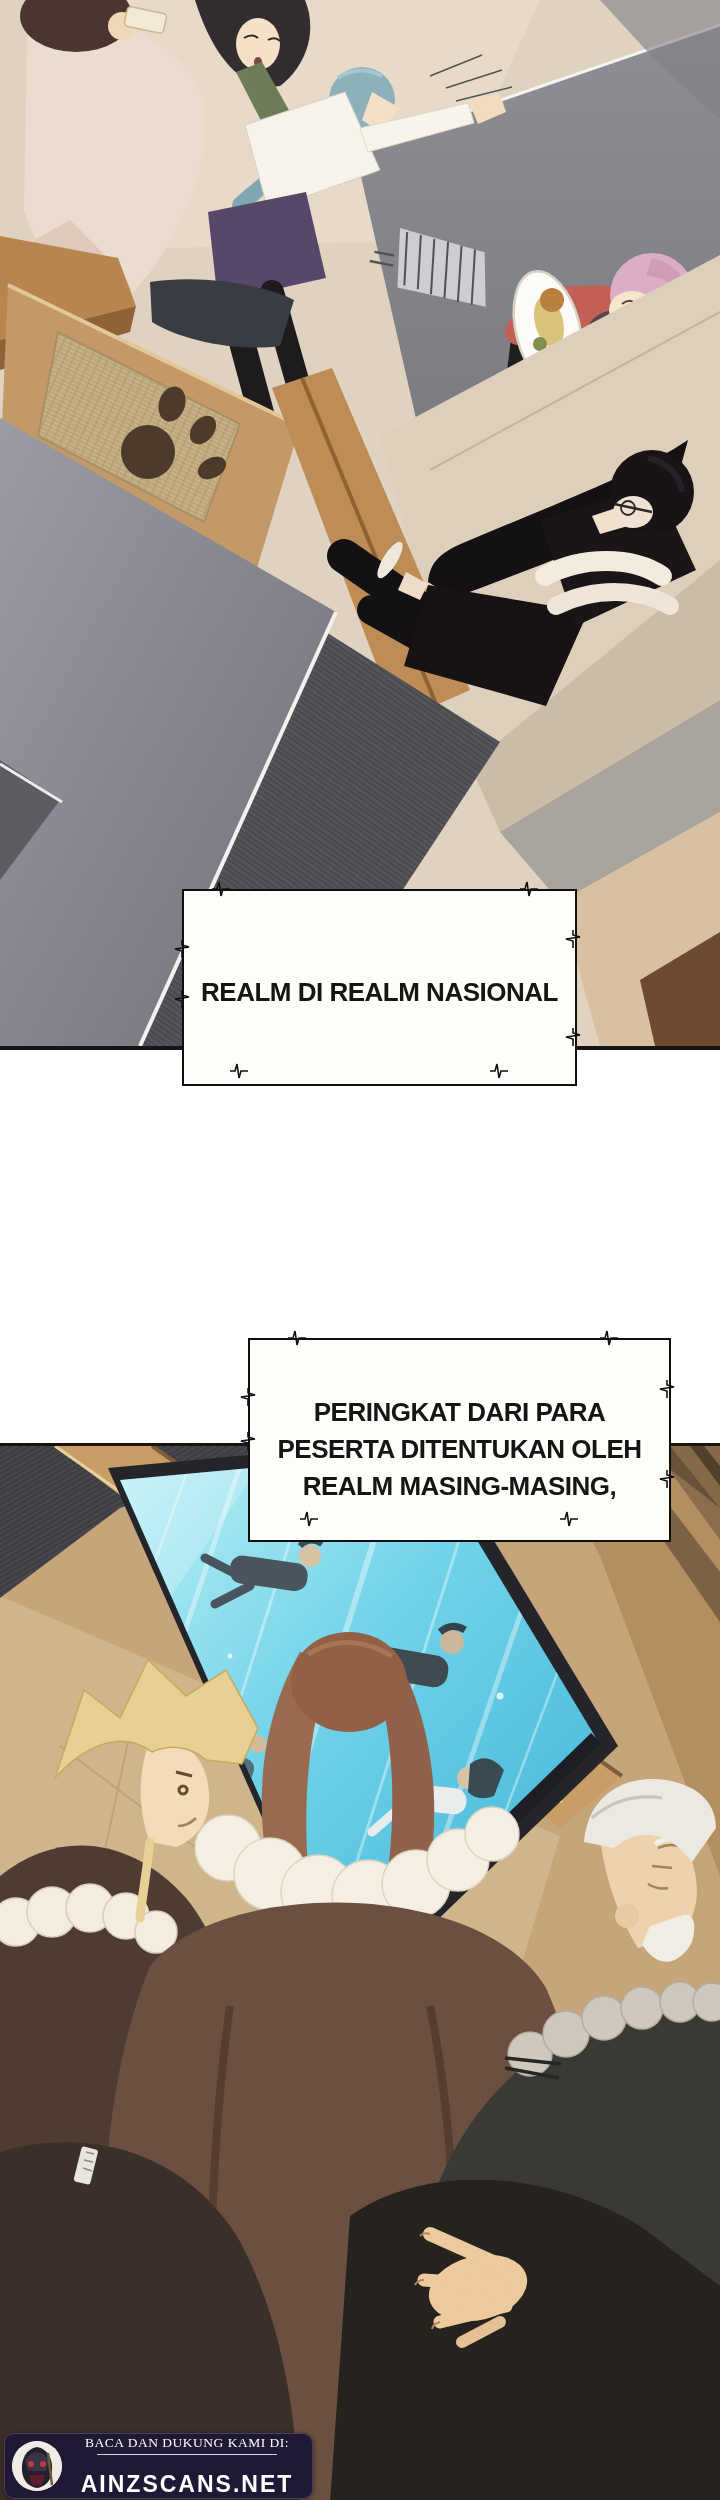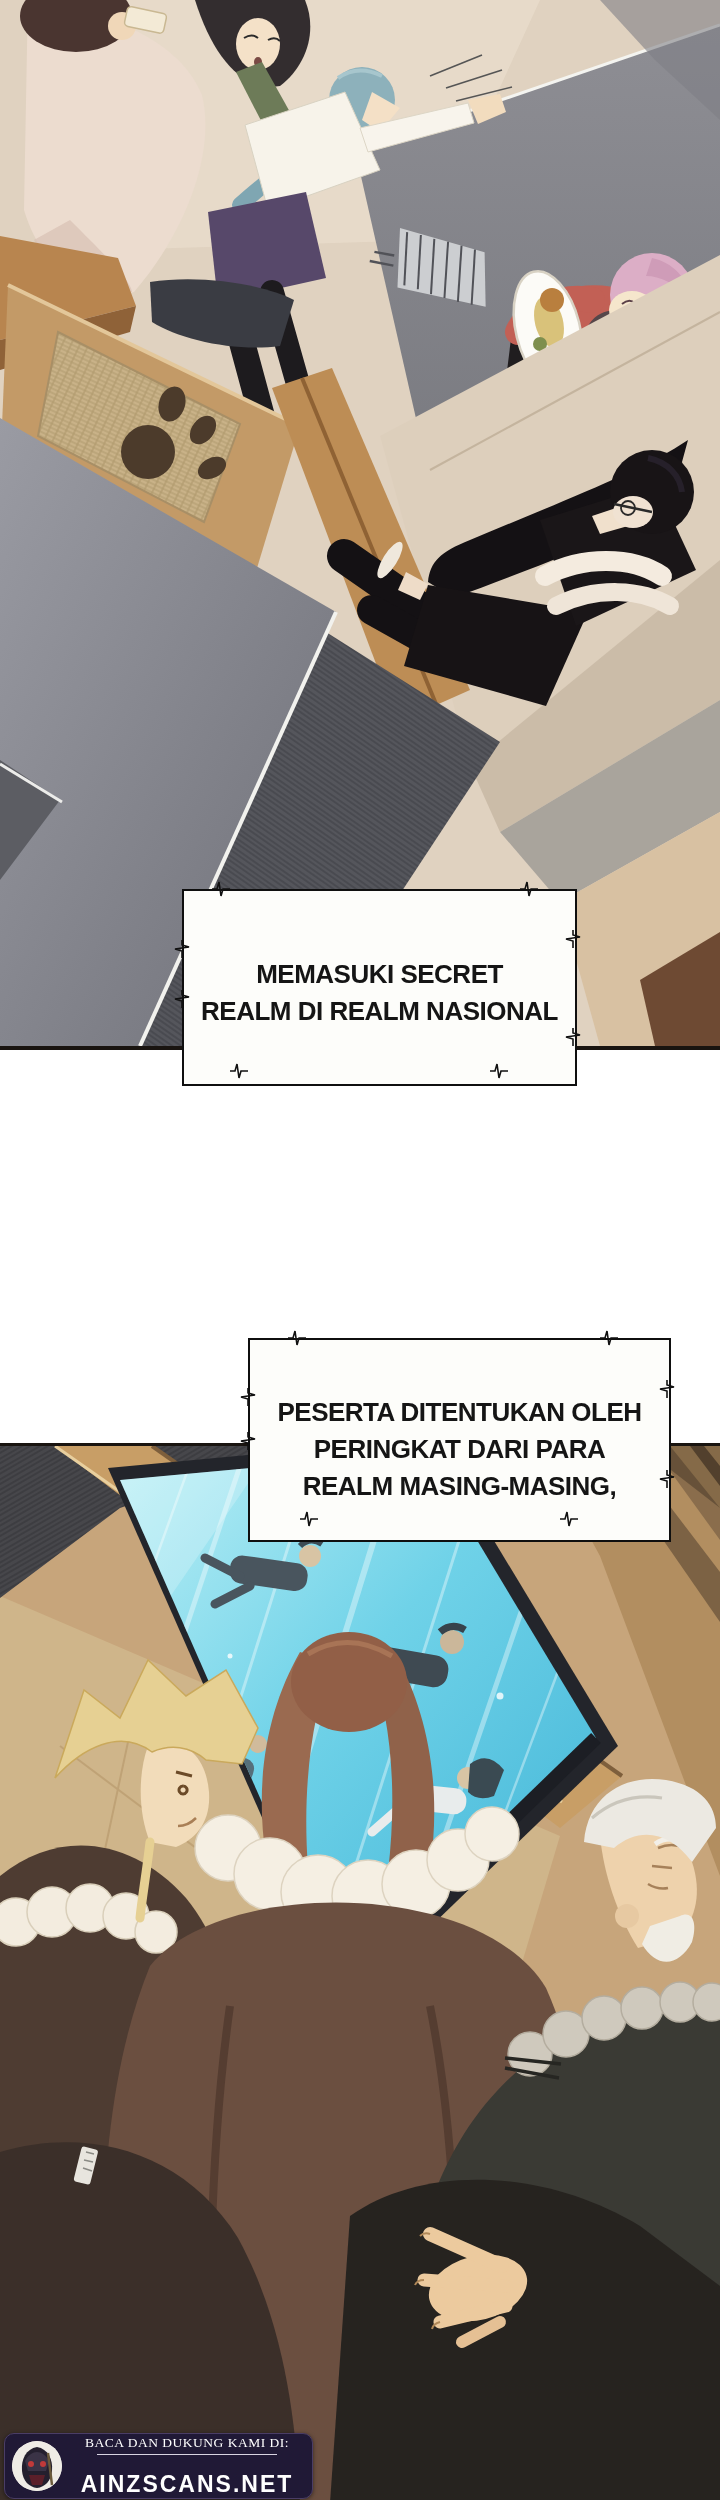--- a/index.html
+++ b/index.html
@@ -194,21 +194,20 @@
         <polygon points="0,418 336,612 140,1046 0,1046" fill="url(#wallGrad)"></polygon>
         <line x1="336" y1="612" x2="140" y2="1046" stroke="#f2f2ee" stroke-width="4"></line>
         <polygon points="0,760 60,800 0,880" fill="#5c5d63"></polygon>
         <line x1="0" y1="764" x2="62" y2="802" stroke="#ececea" stroke-width="3"></line>
       </g>
       <polygon points="150,1046 235,978 310,1046" fill="url(#carpetPat)"></polygon>
     </svg>
   </div>
 
   <div class="caption-box" id="caption-1">
-    <div class="caption-line">MEMASUKI SECRET</div>
     <div class="caption-line">REALM DI REALM NASIONAL</div>
   </div>
 
   <div class="tick" style="left:212px;top:880px;"><svg viewBox="0 0 18 18">
         <polyline points="0,9 5,9 7,2 9,16 11,9 18,9" fill="none" stroke="#111" stroke-width="1.6"></polyline>
       </svg></div>
   <div class="tick" style="left:520px;top:880px;"><svg viewBox="0 0 18 18">
         <polyline points="0,9 5,9 7,2 9,16 11,9 18,9" fill="none" stroke="#111" stroke-width="1.6"></polyline>
       </svg></div>
   <div class="tick v" style="left:173px;top:940px;"><svg viewBox="0 0 18 18">
@@ -224,22 +223,22 @@
         <polyline points="0,9 5,9 7,2 9,16 11,9 18,9" fill="none" stroke="#111" stroke-width="1.6"></polyline>
       </svg></div>
   <div class="tick" style="left:230px;top:1062px;"><svg viewBox="0 0 18 18">
         <polyline points="0,9 5,9 7,2 9,16 11,9 18,9" fill="none" stroke="#111" stroke-width="1.6"></polyline>
       </svg></div>
   <div class="tick" style="left:490px;top:1062px;"><svg viewBox="0 0 18 18">
         <polyline points="0,9 5,9 7,2 9,16 11,9 18,9" fill="none" stroke="#111" stroke-width="1.6"></polyline>
       </svg></div>
 
   <div class="caption-box" id="caption-2">
+    <div class="caption-line">PERINGKAT DARI PARA</div>
     <div class="caption-line">PESERTA DITENTUKAN OLEH</div>
-    <div class="caption-line">PERINGKAT DARI PARA</div>
     <div class="caption-line">REALM MASING-MASING,</div>
   </div>
 
   <div class="tick" style="left:288px;top:1329px;"><svg viewBox="0 0 18 18">
         <polyline points="0,9 5,9 7,2 9,16 11,9 18,9" fill="none" stroke="#111" stroke-width="1.6"></polyline>
       </svg></div>
   <div class="tick" style="left:600px;top:1329px;"><svg viewBox="0 0 18 18">
         <polyline points="0,9 5,9 7,2 9,16 11,9 18,9" fill="none" stroke="#111" stroke-width="1.6"></polyline>
       </svg></div>
   <div class="tick v" style="left:239px;top:1388px;"><svg viewBox="0 0 18 18">

